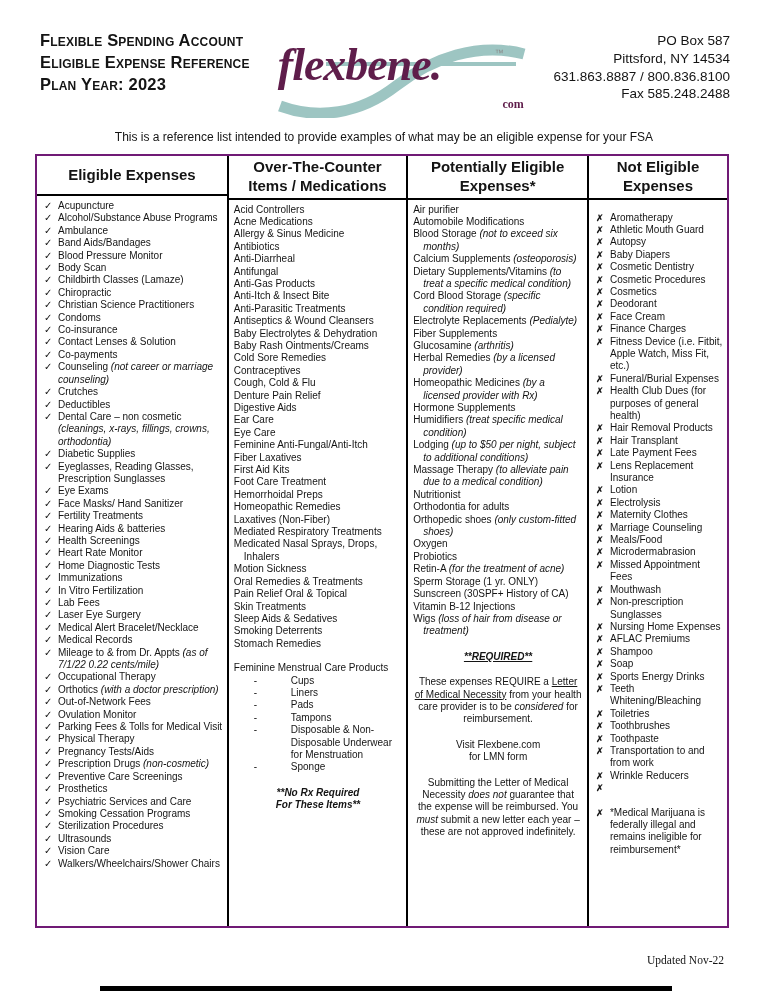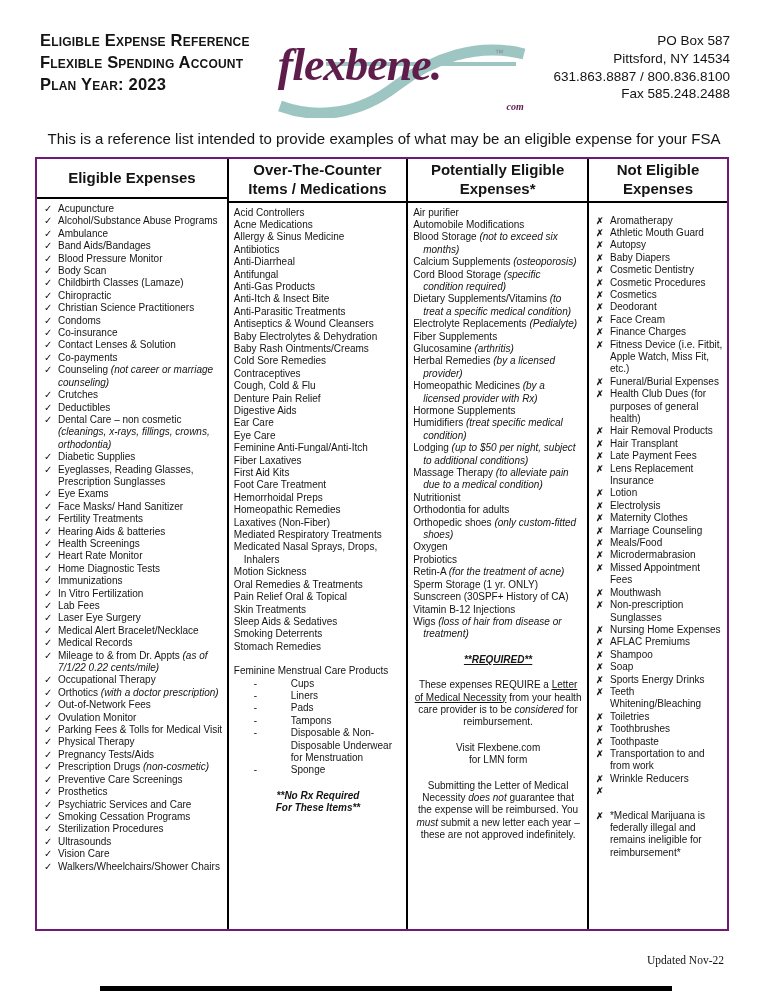--- a/index.html
+++ b/index.html
@@ -16,26 +16,26 @@
     font-size:16.5px;line-height:1.32;letter-spacing:.2px;}
   .logo-wrap{flex:1;display:flex;justify-content:center;}
   .logo{position:relative;width:258px;height:92px;margin-top:-4px;}
   .logo svg{position:absolute;inset:0;}
   .logo .word{position:absolute;left:4px;top:12px;
     font-family:"Liberation Serif",serif;font-style:italic;
     font-size:46px;font-weight:bold;letter-spacing:-1px;}
   .logo .tm{position:absolute;right:28px;top:22px;font-size:9px;color:#8a8a8a;
     font-family:"Liberation Sans",sans-serif;font-style:normal;}
   .logo .com{position:absolute;right:8px;bottom:6px;
-    font-family:"Liberation Serif",serif;font-style:italic;font-weight:bold;font-size:10px;}
+    font-family:"Liberation Serif",serif;font-weight:bold;font-size:12px;}
   .addr-block{width:200px;text-align:right;font-size:13.5px;line-height:1.32;padding-top:2px;}
 
   
   .intro{text-align:center;margin-top:12px;}
-  .intro .l1{font-size:15px;}
+  .intro .l1{font-size:12px;}
   .intro .l2{font-size:10.8px;margin-top:2px;}
 
   
   .reftable{margin:10px 39px 0 35px;border:2px solid #701a75;display:flex;height:774px;box-sizing:border-box;background:#fff;}
   .col{display:flex;flex-direction:column;box-sizing:border-box;border-right:2px solid #000;}
   .col:last-child{border-right:none;}
   .c0{flex:0 0 27.8%;}.c1{flex:0 0 26.0%;}.c2{flex:0 0 26.2%;}.c3{flex:1;gap:8px;}
   .col-title{font-weight:bold;font-size:15px;line-height:1.25;text-align:center;
     border-bottom:2px solid #000;min-height:40px;display:flex;align-items:center;justify-content:center;
     padding:2px 4px;box-sizing:border-box;}
@@ -62,22 +62,22 @@
     font-family:"Liberation Serif",serif;font-size:11.5px;}
   .bottombar{position:absolute;left:100px;bottom:3px;width:572px;height:5px;background:#000;}
 </style>
 </head>
 <body>
 
 <div class="page">
 
   <div class="header">
     <div class="title-block">
+      <div>Flexible Spending Account</div>
       <div>Eligible Expense Reference</div>
-      <div>Flexible Spending Account</div>
       <div>Plan Year: 2023</div>
     </div>
     <div class="logo-wrap">
       <div class="logo">
         <svg viewBox="0 0 258 92">
           <path id="swoosh" d="M6,80 C44,94 86,88 122,60 C158,32 204,16 250,28" stroke="#9dc5c2" stroke-width="11" fill="none"></path>
           <rect id="swooshbar" x="52" y="36" width="190" height="4" fill="#9dc5c2"></rect>
         </svg>
         <span class="word" id="logo-word" style="color: rgb(95, 29, 75);"><span>flexbene</span><span>.</span></span>
         <span class="tm">™</span>
@@ -366,22 +366,22 @@
           <div class="centerblock b it"><span>**No Rx Required</span><br><span>For These Items**</span></div>
         </div>
     </div>
     <div class="col c2">
       <div class="col-title">Potentially Eligible<br>Expenses*</div>
       <div class="col-body">
           <div class="li plain">Air purifier</div>
           <div class="li plain">Automobile Modifications</div>
           <div class="li plain">Blood Storage <i>(not to exceed six months)</i></div>
           <div class="li plain">Calcium Supplements <i>(osteoporosis)</i></div>
+          <div class="li plain">Dietary Supplements/Vitamins <i>(to treat a specific medical condition)</i></div>
           <div class="li plain">Cord Blood Storage <i>(specific condition required)</i></div>
-          <div class="li plain">Dietary Supplements/Vitamins <i>(to treat a specific medical condition)</i></div>
           <div class="li plain">Electrolyte Replacements <i>(Pedialyte)</i></div>
           <div class="li plain">Fiber Supplements</div>
           <div class="li plain">Glucosamine <i>(arthritis)</i></div>
           <div class="li plain">Herbal Remedies <i>(by a licensed provider)</i></div>
           <div class="li plain">Homeopathic Medicines <i>(by a licensed provider with Rx)</i></div>
           <div class="li plain">Hormone Supplements</div>
           <div class="li plain">Humidifiers <i>(treat specific medical condition)</i></div>
           <div class="li plain">Lodging <i>(up to $50 per night, subject to additional conditions)</i></div>
           <div class="li plain">Massage Therapy <i>(to alleviate pain due to a medical condition)</i></div>
           <div class="li plain">Nutritionist</div>

